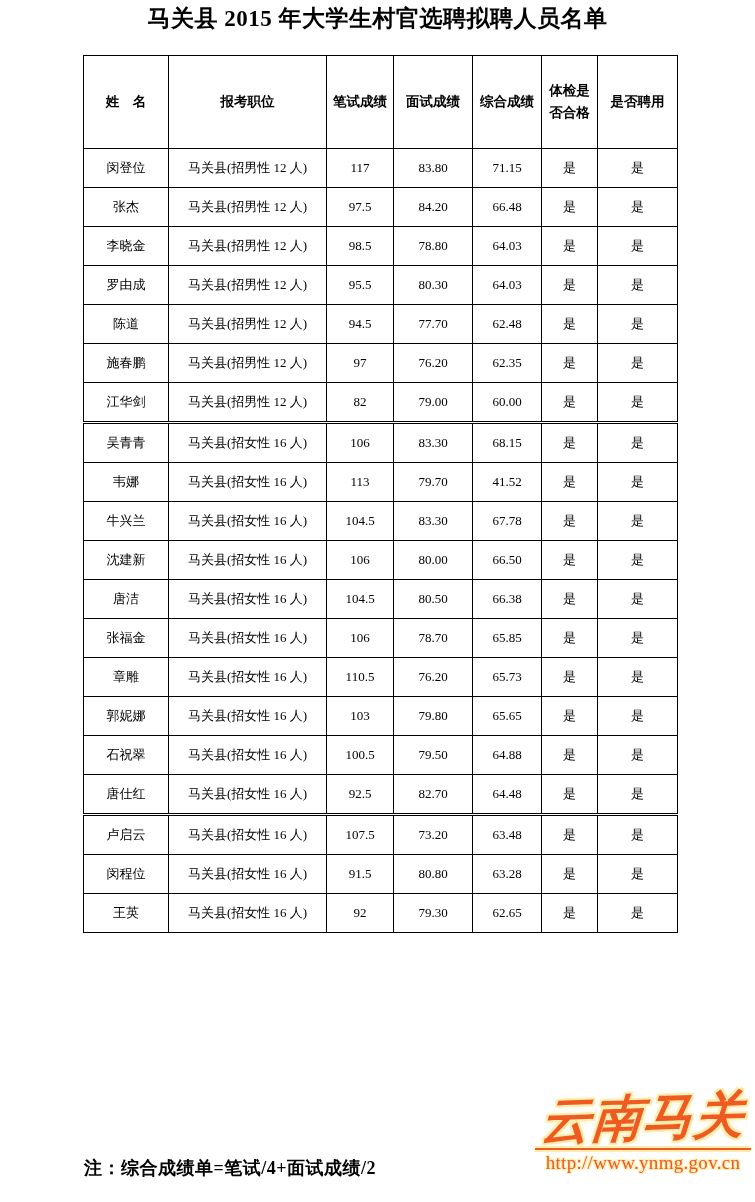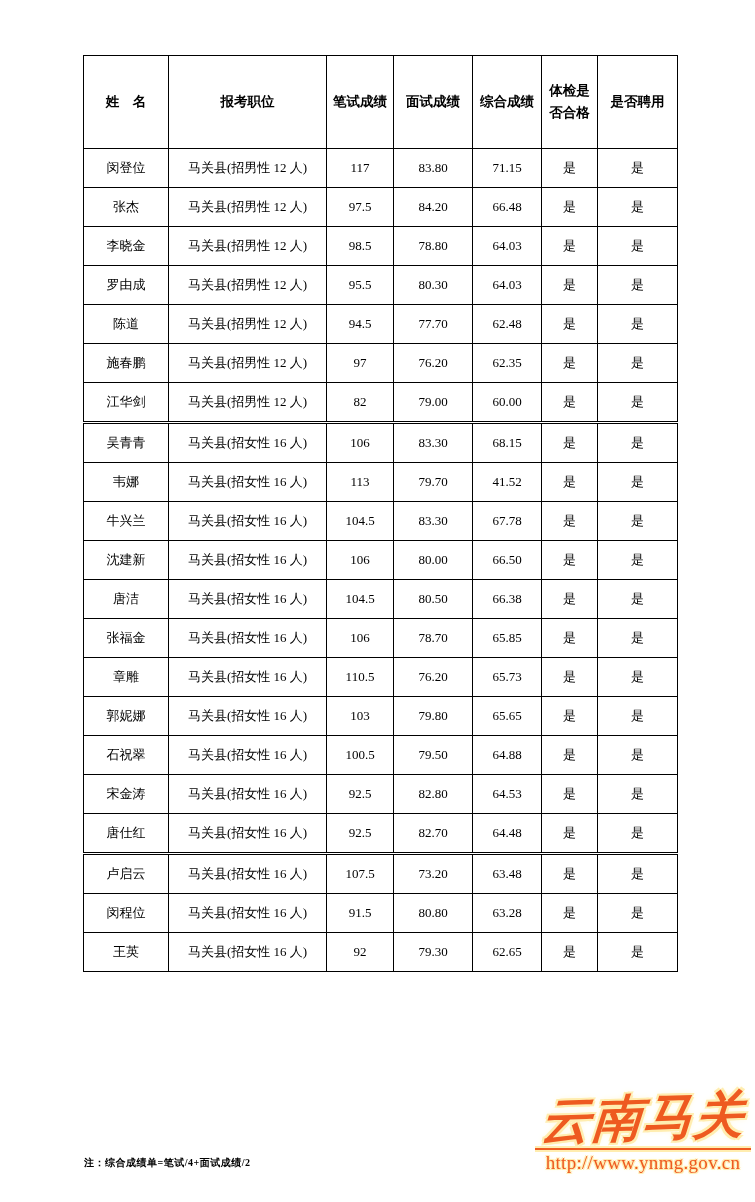--- a/index.html
+++ b/index.html
@@ -72,21 +72,21 @@
     height: 2px;
     background: #a9a9a9;
   }
   tr.page-break td:first-child::before { left: -12px; }
   tr.page-break td:last-child::after  { right: -12px; }
 
   .note {
     position: absolute;
     left: 84px;
     top: 1156px;
-    font-size: 10px;
+    font-size: 18px;
     font-weight: bold;
     letter-spacing: 0.5px;
   }
   .watermark {
     position: absolute;
     top: 1092px;
     right: 2px;
     width: 220px;
     text-align: center;
     color: #ee5a20;
@@ -119,20 +119,21 @@
       1px 1px 0 #ffedb0, -1px -1px 0 #ffedb0,
       1px -1px 0 #ffedb0, -1px 1px 0 #ffedb0,
       0 0 4px #fff3c6;
   }
 </style>
 </head>
 <body>
 
 <div class="page">
 
+  <h1 class="title">马关县 2015 年大学生村官选聘拟聘人员名单</h1>
 
   <table class="roster">
     <colgroup>
       <col class="col-name">
         <col class="col-position">
         <col class="col-written">
       <col class="col-interview">
         <col class="col-overall">
         <col class="col-physical">
         <col class="col-hired">
@@ -288,29 +289,20 @@
         <tr>
       <td>石祝翠</td>
       <td>马关县(招女性 16 人)</td>
       <td>100.5</td>
       <td>79.50</td>
       <td>64.88</td>
       <td>是</td>
       <td>是</td>
     </tr>
         <tr>
-      <td>宋金涛</td>
-      <td>马关县(招女性 16 人)</td>
-      <td>92.5</td>
-      <td>82.80</td>
-      <td>64.53</td>
-      <td>是</td>
-      <td>是</td>
-    </tr>
-        <tr>
       <td>唐仕红</td>
       <td>马关县(招女性 16 人)</td>
       <td>92.5</td>
       <td>82.70</td>
       <td>64.48</td>
       <td>是</td>
       <td>是</td>
     </tr>
         <tr class="page-break">
       <td>卢启云</td>

